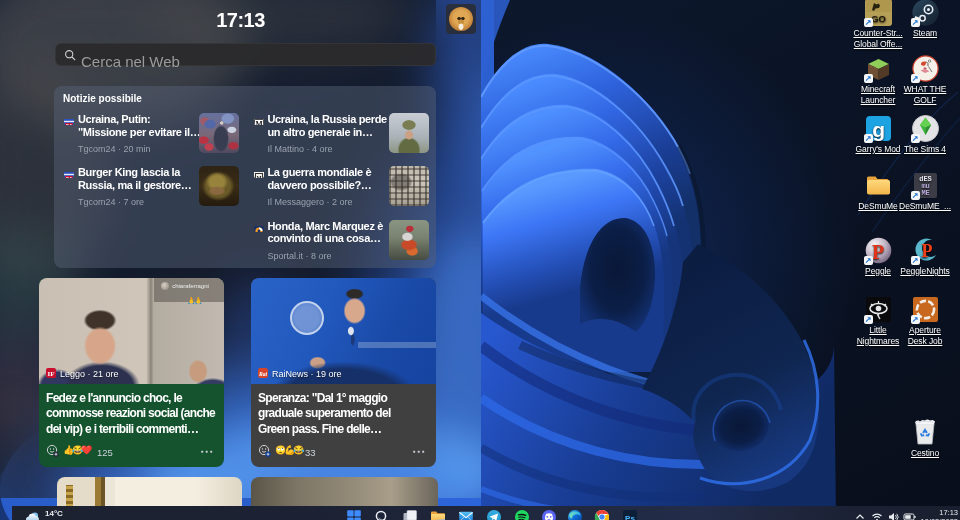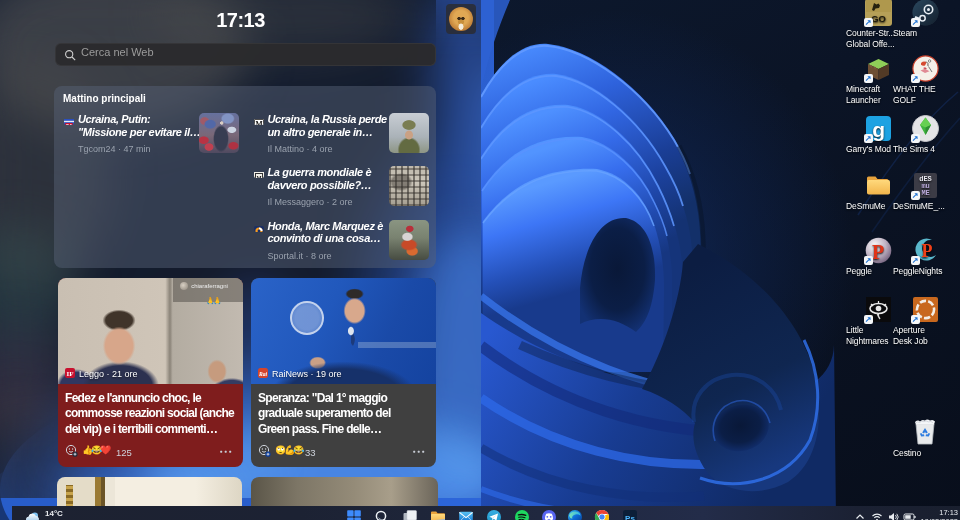--- a/index.html
+++ b/index.html
@@ -1,21 +1,21 @@
 <!DOCTYPE html>
 <html><head>
 <meta charset="utf-8">
 <style>
   html,body{margin:0;padding:0;}
   body{width:960px;height:520px;position:relative;overflow:hidden;background:#0a1324;
        font-family:"Liberation Sans",sans-serif;}
   #wall{position:absolute;left:0;top:0;width:960px;height:520px;}
   
-  .dicon{position:absolute;width:64px;text-align:left;color:#fff;font-size:8.5px;line-height:10.5px;letter-spacing:-.1px;
-         text-shadow:0 1px 2px rgba(0,0,0,.9);}
+  .dicon{position:absolute;width:64px;text-align:center;color:#fff;font-size:8.5px;line-height:10.5px;letter-spacing:-.1px;
+         text-shadow:0 1px 2px rgba(0,0,0,.9);text-decoration:underline;}
   .dicon .ic{width:27px;height:27px;margin:0 auto 2px;position:relative;}
   .dicon .ic svg{position:absolute;left:0;top:0;}
   .sc{position:absolute;left:-1px;bottom:-1px;width:9px;height:9px;background:#f4f6f8;border-radius:2px;}
   .sc:after{content:"\2197";position:absolute;left:0;top:0;width:9px;height:9px;line-height:9px;
     text-align:center;color:#1e72d2;font-size:8px;font-weight:bold;text-shadow:none;}
   
   #taskbar{position:absolute;left:12px;top:498px;width:960px;height:22px;z-index:30;
     background:linear-gradient(90deg,#1d2231 0,#1c2233 30%,#20283f 55%,#232c49 72%,#1b2133 88%,#191f2e 100%);margin-top:8px;}
   .tbi{position:absolute;top:3px;width:16px;height:16px;}
   
@@ -27,28 +27,28 @@
   #overlay{position:absolute;left:0;top:0;width:481px;height:498px;background:rgba(33,38,48,.38);}
   .blob{position:absolute;border-radius:50%;filter:blur(22px);}
   .shine{position:absolute;border-radius:50%;filter:blur(20px);mix-blend-mode:screen;}
   #clock{position:absolute;left:0;top:9px;width:481px;text-align:center;color:#fff;
     font-size:20px;font-weight:600;letter-spacing:-.5px;}
   #avatarbtn{position:absolute;left:446px;top:4px;width:30px;height:30px;border-radius:4px;
     background:rgba(42,46,56,.92);}
   #avatarbtn .av{position:absolute;left:3px;top:3px;width:24px;height:24px;border-radius:50%;overflow:hidden;}
   #search{position:absolute;left:55px;top:43px;width:381px;height:23px;border-radius:6px;
     background:rgba(43,43,45,.96);border:1px solid rgba(255,255,255,.05);box-sizing:border-box;}
-  #search .txt{position:absolute;left:25px;top:2px;font-size:11px;color:#9b9b9b;}
+  #search .txt{position:absolute;left:25px;top:9px;font-size:15px;color:#9b9b9b;}
   
   #newscard{position:absolute;left:54px;top:86px;width:382px;height:182px;border-radius:8px;
     background:rgba(88,98,120,.48);}
   #newscard h3{margin:0;position:absolute;left:9px;top:7px;font-size:10px;color:#fff;font-weight:700;}
   .nrow{position:absolute;width:178px;height:46px;}
   .nico{position:absolute;left:0;top:2px;width:10px;height:10px;border-radius:2px;overflow:hidden;}
-  .ntit{position:absolute;left:14px;top:0;width:130px;white-space:nowrap;font-size:11px;font-weight:700;color:#fff;line-height:12.6px;letter-spacing:-.35px;font-style:italic;}
+  .ntit{position:absolute;left:14px;top:0;width:130px;white-space:nowrap;font-size:11px;font-weight:700;color:#fff;line-height:12.6px;letter-spacing:-.35px;}
   .nmeta{position:absolute;left:14px;top:31px;font-size:9px;color:#9aa2ae;}
   .nthumb{position:absolute;left:135px;top:0px;width:40px;height:40px;border-radius:5px;overflow:hidden;}
   
   .bigcard{position:absolute;top:278px;width:185px;height:189px;border-radius:8px;overflow:hidden;}
   .bc-img{position:absolute;left:0;top:0;width:100%;height:106px;}
   .bc-src{position:absolute;top:90px;left:7px;height:12px;color:#fff;font-size:9px;}
   .bc-src .sico{position:absolute;left:0;top:0;width:10px;height:10px;border-radius:2px;overflow:hidden;}
   .bc-src .stxt{position:absolute;left:14px;top:1px;white-space:nowrap;text-shadow:0 1px 2px rgba(0,0,0,.6);}
   .bc-title{position:absolute;left:7px;top:113px;width:178px;white-space:nowrap;color:#fff;font-size:12px;
     font-weight:700;line-height:15.4px;letter-spacing:-.7px;}
@@ -636,31 +636,31 @@
       radial-gradient(circle at 50% 45%,#e0a854 0 40%,#c08038 70%,#96601e 100%)"></div>
     </div>
   <div id="search">
     <svg width="13" height="13" style="position:absolute;left:8px;top:5px" viewBox="0 0 13 13">
       <circle cx="5.2" cy="5.2" r="3.6" fill="none" stroke="#cfcfcf" stroke-width="1.1"></circle>
       <line x1="8" y1="8" x2="11.2" y2="11.2" stroke="#cfcfcf" stroke-width="1.1"></line>
     </svg>
     <div class="txt">Cerca nel Web</div>
   </div>
   <div id="newscard">
-      <h3>Mattino principali</h3>
+      <h3>Notizie possibile</h3>
 
     <div class="nrow" style="left:10px;top:27px">
       <div class="nico"><svg width="10" height="10">
             <rect width="10" height="10" fill="#2a4fc0"></rect>
             <rect y="1.8" width="10" height="1.4" fill="#e8ecf4"></rect>
             <rect x="1.2" y="4" width="7.6" height="6" fill="#c8102e"></rect>
             <text x="5" y="9.2" font-size="5.2" font-weight="bold" fill="#fff" text-anchor="middle" font-family="Liberation Sans">24</text>
           </svg></div>
       <div class="ntit">Ucraina, Putin:<br>"Missione per evitare il…</div>
-      <div class="nmeta">Tgcom24 · 47 min</div>
+      <div class="nmeta">Tgcom24 · 20 min</div>
       <div class="nthumb" style="background:
         radial-gradient(circle 3.5px at 57% 25%,#d8ccc2 0 40%,transparent 55%),
         radial-gradient(11px 19px at 55% 64%,#383d52 0 60%,transparent 72%),
         radial-gradient(7px 5px at 82% 42%,#ccd4e2 0 55%,transparent 70%),
         radial-gradient(8px 6px at 12% 68%,#b83344 0 55%,transparent 70%),
         radial-gradient(8px 6px at 86% 82%,#ae3242 0 55%,transparent 70%),
         radial-gradient(7px 6px at 25% 85%,#c04050 0 55%,transparent 70%),
         radial-gradient(9px 7px at 28% 28%,#5268a8 0 55%,transparent 70%),
         radial-gradient(10px 8px at 72% 14%,#8294c4 0 55%,transparent 70%),
         radial-gradient(7px 6px at 14% 20%,#a05a68 0 55%,transparent 72%),
@@ -675,20 +675,35 @@
           </svg></div>
       <div class="ntit">Ucraina, la Russia perde<br>un altro generale in…</div>
       <div class="nmeta">Il Mattino · 4 ore</div>
       <div class="nthumb" style="background:
         radial-gradient(11px 8px at 50% 30%,#7a7d52 0 55%,transparent 65%),
         radial-gradient(7px 8px at 50% 55%,#caa184 0 50%,transparent 62%),
         radial-gradient(16px 18px at 50% 92%,#636b42 0 60%,transparent 72%),
         linear-gradient(180deg,#c8cdd4,#aab2b8 60%,#8d9584)"></div>
     </div>
 
+    <div class="nrow" style="left:10px;top:80.4px">
+      <div class="nico"><svg width="10" height="10">
+            <rect width="10" height="10" fill="#2a4fc0"></rect>
+            <rect y="1.8" width="10" height="1.4" fill="#e8ecf4"></rect>
+            <rect x="1.2" y="4" width="7.6" height="6" fill="#c8102e"></rect>
+            <text x="5" y="9.2" font-size="5.2" font-weight="bold" fill="#fff" text-anchor="middle" font-family="Liberation Sans">24</text>
+          </svg></div>
+      <div class="ntit">Burger King lascia la<br>Russia, ma il gestore…</div>
+      <div class="nmeta">Tgcom24 · 7 ore</div>
+      <div class="nthumb" style="background:
+        radial-gradient(13px 7px at 45% 62%,#8a6840 0 50%,transparent 65%),
+        radial-gradient(16px 14px at 45% 40%,#97833c 0 45%,transparent 70%),
+        radial-gradient(22px 20px at 48% 50%,#6a5a28 0 55%,transparent 75%),
+        linear-gradient(180deg,#2e2415,#3a2c16 50%,#241a0e)"></div>
+    </div>
 
     <div class="nrow" style="left:199.5px;top:80.4px">
       <div class="nico"><svg width="10" height="10">
             <rect width="10" height="10" fill="#f2f0ea"></rect>
             <rect x="1.5" y="1.5" width="7" height="7" fill="none" stroke="#333" stroke-width="1"></rect>
             <text x="5" y="7.6" font-size="5.4" font-weight="bold" fill="#222" text-anchor="middle" font-family="Liberation Serif">M</text>
           </svg></div>
       <div class="ntit">La guerra mondiale è<br>davvero possibile?…</div>
       <div class="nmeta">Il Messaggero · 2 ore</div>
       <div class="nthumb" style="background:
@@ -710,21 +725,21 @@
       <div class="nmeta">Sportal.it · 8 ore</div>
       <div class="nthumb" style="background:
         radial-gradient(6px 5px at 52% 22%,#b8303a 0 55%,transparent 70%),
         radial-gradient(9px 7px at 46% 42%,#d8d4d4 0 50%,transparent 65%),
         radial-gradient(13px 9px at 50% 62%,#c84a28 0 50%,transparent 68%),
         radial-gradient(9px 7px at 58% 78%,#d86a30 0 55%,transparent 70%),
         linear-gradient(180deg,#8a9582,#798270 45%,#5d6456 75%,#474c42)"></div>
     </div>
   </div>
 
-  <div class="bigcard" id="bcL" style="left:58px;background:#7f1d1d">
+  <div class="bigcard" id="bcL" style="left:39px;background:#14532d">
     <div class="bc-img" style="background:linear-gradient(90deg,#c9bfb2 0%,#cfc5b8 58%,#8a8378 60.5%,#b3aca1 62%,#c2bab0 100%)">
       <div style="position:absolute;left:0;top:0;width:100%;height:100%;background:
         radial-gradient(22px 26px at 33% 64%,#d7a68a 0 62%,transparent 74%),
         radial-gradient(23px 15px at 33% 40%,#40342a 0 58%,transparent 72%),
         radial-gradient(46px 30px at 34% 102%,#2c3150 0 68%,transparent 83%),
         radial-gradient(26px 22px at 10% 102%,#313760 0 62%,transparent 78%),
         radial-gradient(14px 17px at 86% 88%,#c69b7e 0 55%,transparent 70%),
         radial-gradient(26px 16px at 94% 106%,#353c62 0 62%,transparent 78%)"></div>
       <div style="position:absolute;left:62%;top:0;width:38%;height:24px;background:rgba(86,82,76,.55)"></div>
       <div style="position:absolute;left:66%;top:4px;width:8px;height:8px;border-radius:50%;background:radial-gradient(circle at 40% 40%,#d8d0c4,#8a8278)"></div>

